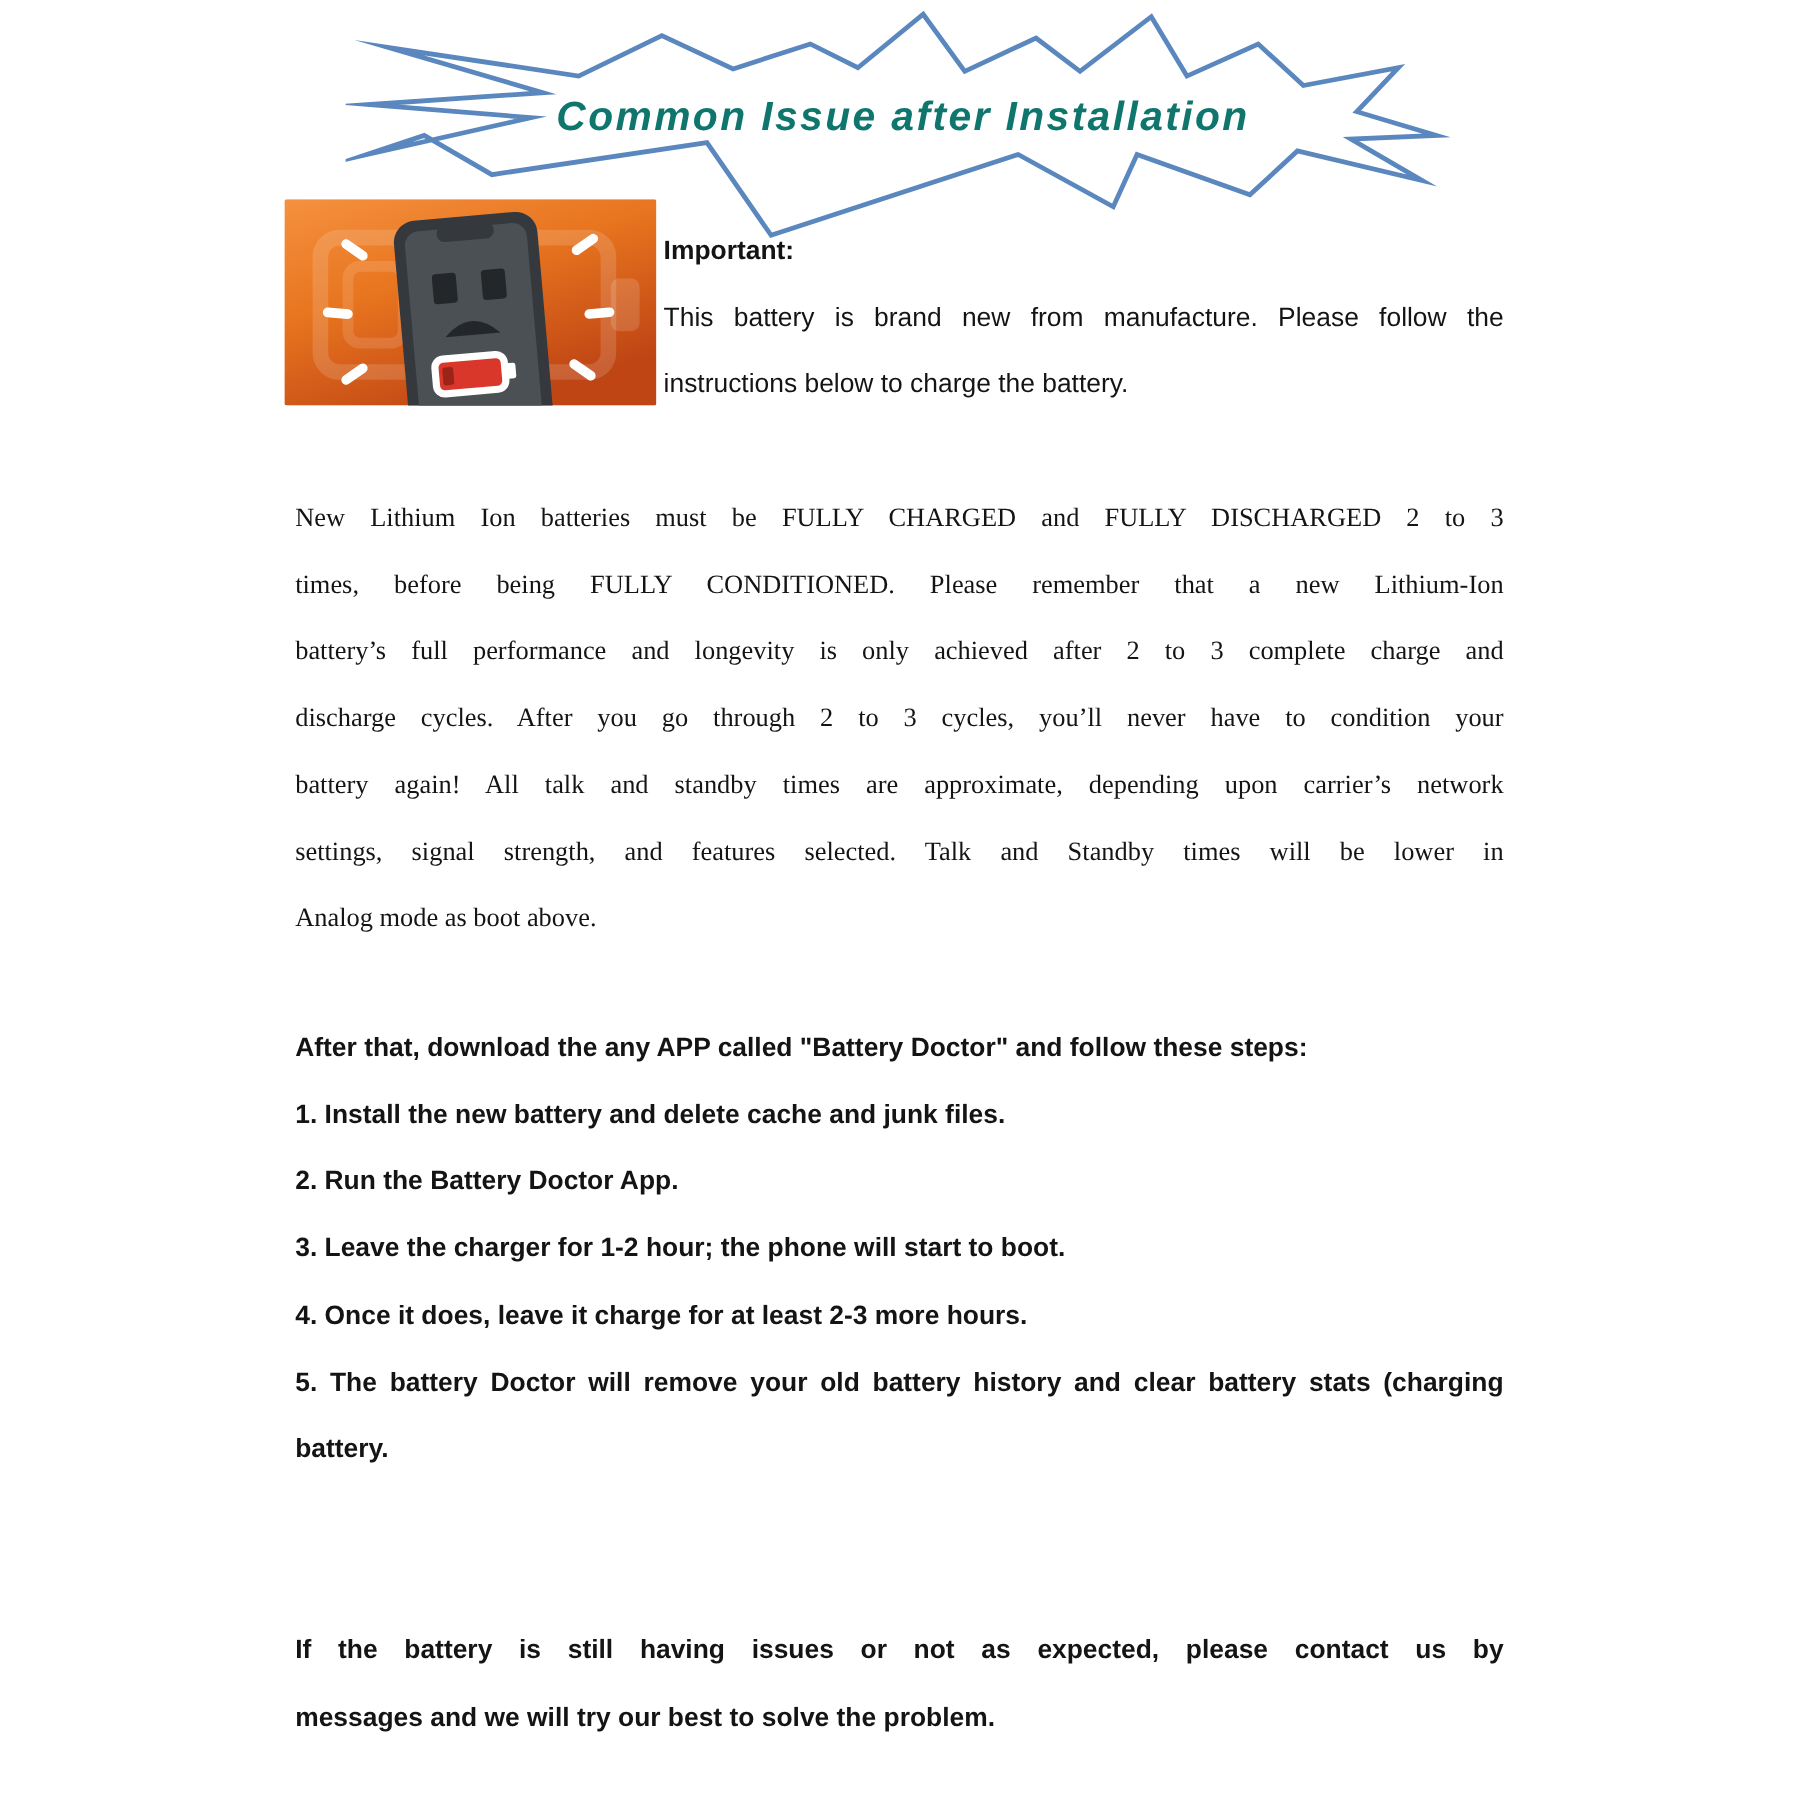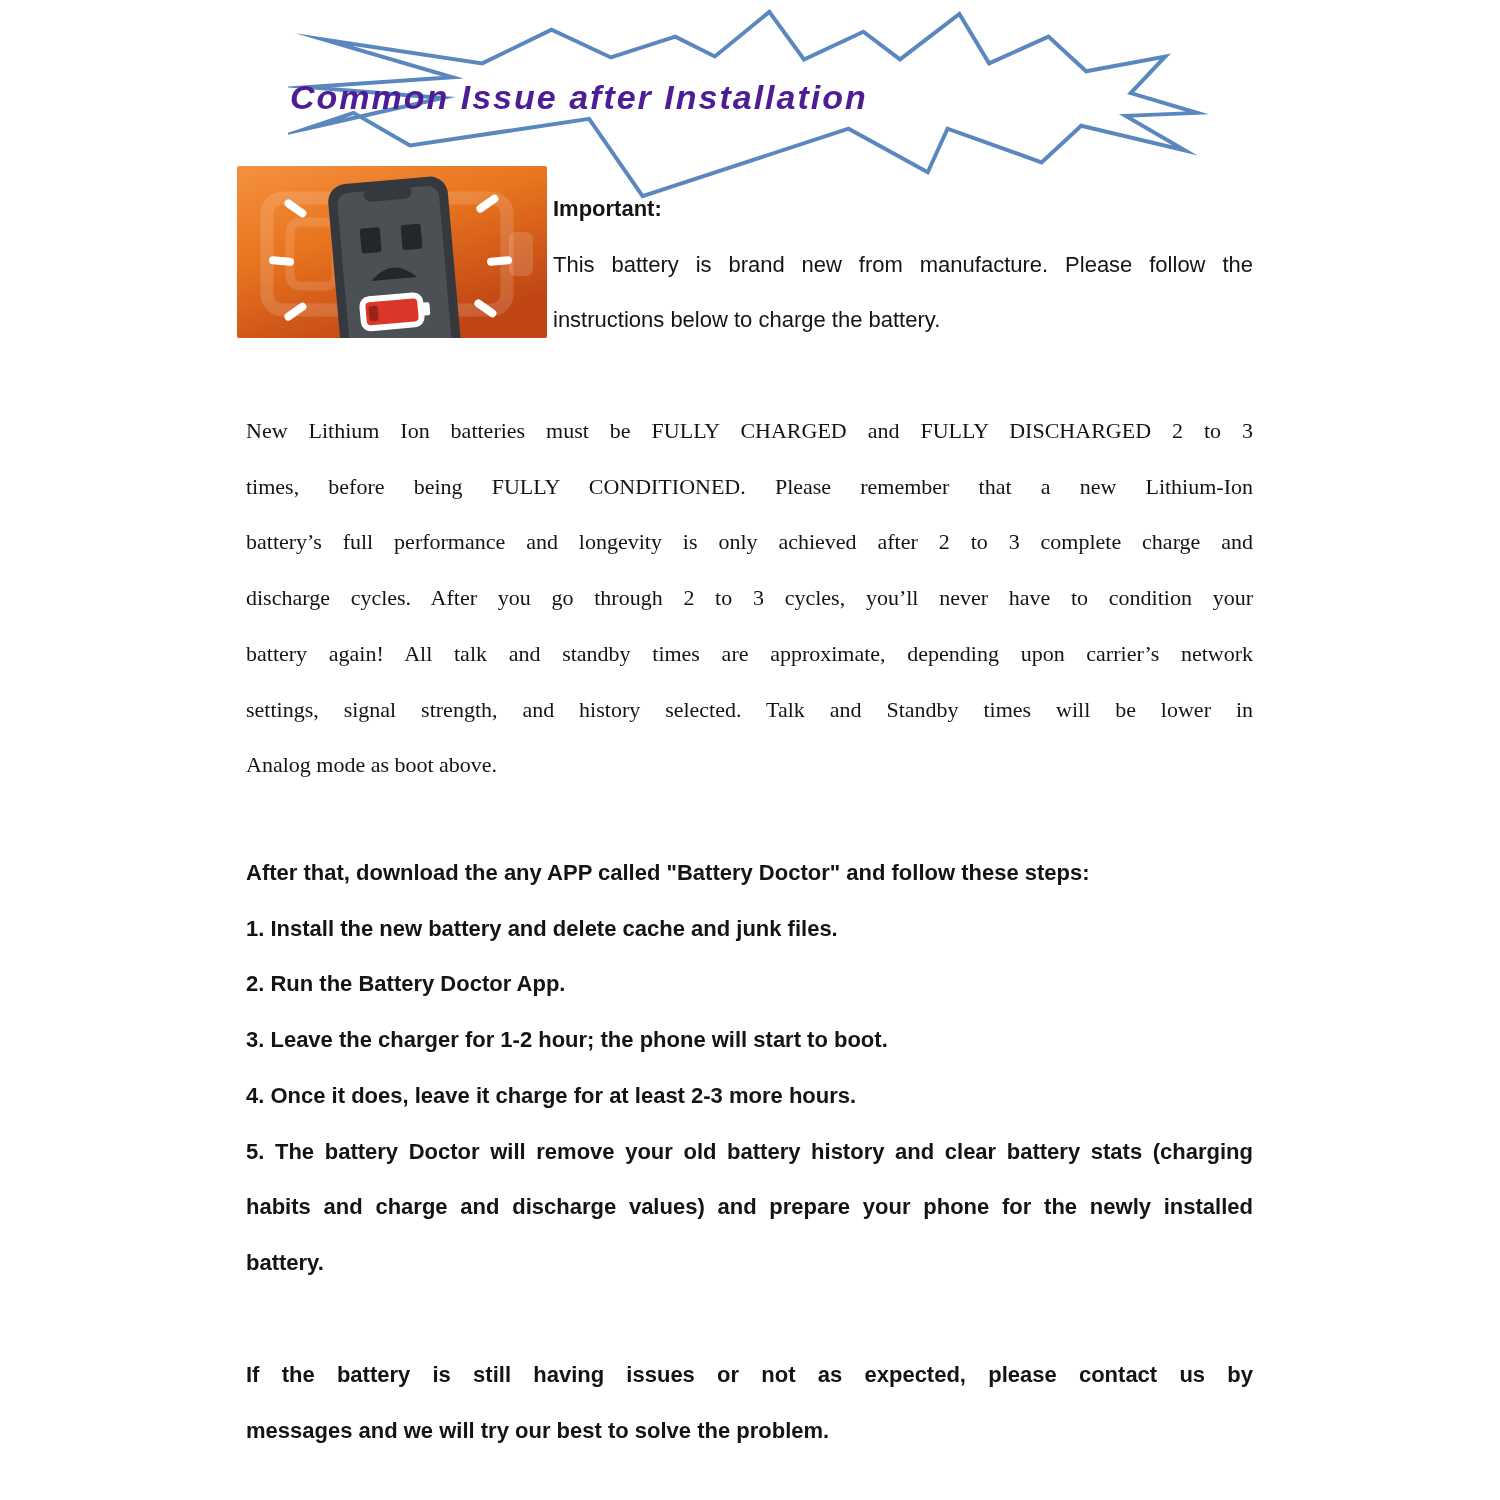--- a/index.html
+++ b/index.html
@@ -7,23 +7,23 @@
     width:1500px;height:1500px;background:#ffffff;
     font-family:"Liberation Sans",sans-serif;color:#141414;
     position:relative;overflow:hidden;
   }
   .page{position:absolute;left:0;top:0;width:1500px;height:1500px;background:#ffffff;}
   .abs{position:absolute;}
   .line{line-height:55.7px;font-size:22px;}
   .just{text-align:justify;text-align-last:justify;}
   .starburst{left:288px;top:2px;width:928px;height:198px;}
   .title{
-    left:290px;top:76px;width:925px;
+    left:290px;top:76px;width:925px;text-align:center;
     font-size:34px;font-weight:bold;font-style:italic;
-    letter-spacing:2px;color:#4c1d95;line-height:42px;
+    letter-spacing:2px;color:#0f766e;line-height:42px;
   }
   .illustration{left:237px;top:166px;width:310px;height:172px;}
   .illustration svg{display:block;width:310px;height:172px;}
   .important{left:553px;top:181px;width:700px;}
   .important .heading{font-weight:bold;}
   .para1{left:246px;top:403px;width:1007px;font-family:Liberation Serif, serif;}
   .steps{left:246px;top:845px;width:1007px;font-weight:bold;}
   .footer{left:246px;top:1347px;width:1007px;font-weight:bold;}
 </style>
 </head>
@@ -92,35 +92,34 @@
         <div class="line">instructions below to charge the battery.</div>
       </div>
   </div>
 
   <div class="abs para1">
       <div class="line just">New Lithium Ion batteries must be FULLY CHARGED and FULLY DISCHARGED 2 to 3</div>
       <div class="line just">times, before being FULLY CONDITIONED. Please remember that a new Lithium-Ion</div>
       <div class="line just">battery’s full performance and longevity is only achieved after 2 to 3 complete charge and</div>
       <div class="line just">discharge cycles. After you go through 2 to 3 cycles, you’ll never have to condition your</div>
       <div class="line just">battery again! All talk and standby times are approximate, depending upon carrier’s network</div>
-      <div class="line just">settings, signal strength, and history selected. Talk and Standby times will be lower in</div>
+      <div class="line just">settings, signal strength, and features selected. Talk and Standby times will be lower in</div>
       <div class="line">Analog mode as boot above.</div>
     </div>
 
   <div class="abs steps">
     <div class="line">After that, download the any APP called "Battery Doctor" and follow these steps:</div>
     <div>
         <div class="line">1. Install the new battery and delete cache and junk files.</div>
         <div class="line">2. Run the Battery Doctor App.</div>
         <div class="line">3. Leave the charger for 1-2 hour; the phone will start to boot.</div>
         <div class="line">4. Once it does, leave it charge for at least 2-3 more hours.</div>
       </div>
     <div>
         <div class="line just">5. The battery Doctor will remove your old battery history and clear battery stats (charging</div>
-        <div class="line just">habits and charge and discharge values) and prepare your phone for the newly installed</div>
         <div class="line">battery.</div>
       </div>
   </div>
 
   <div class="abs footer">
       <div class="line just">If the battery is still having issues or not as expected, please contact us by</div>
       <div class="line">messages and we will try our best to solve the problem.</div>
     </div>
 
 </div>

